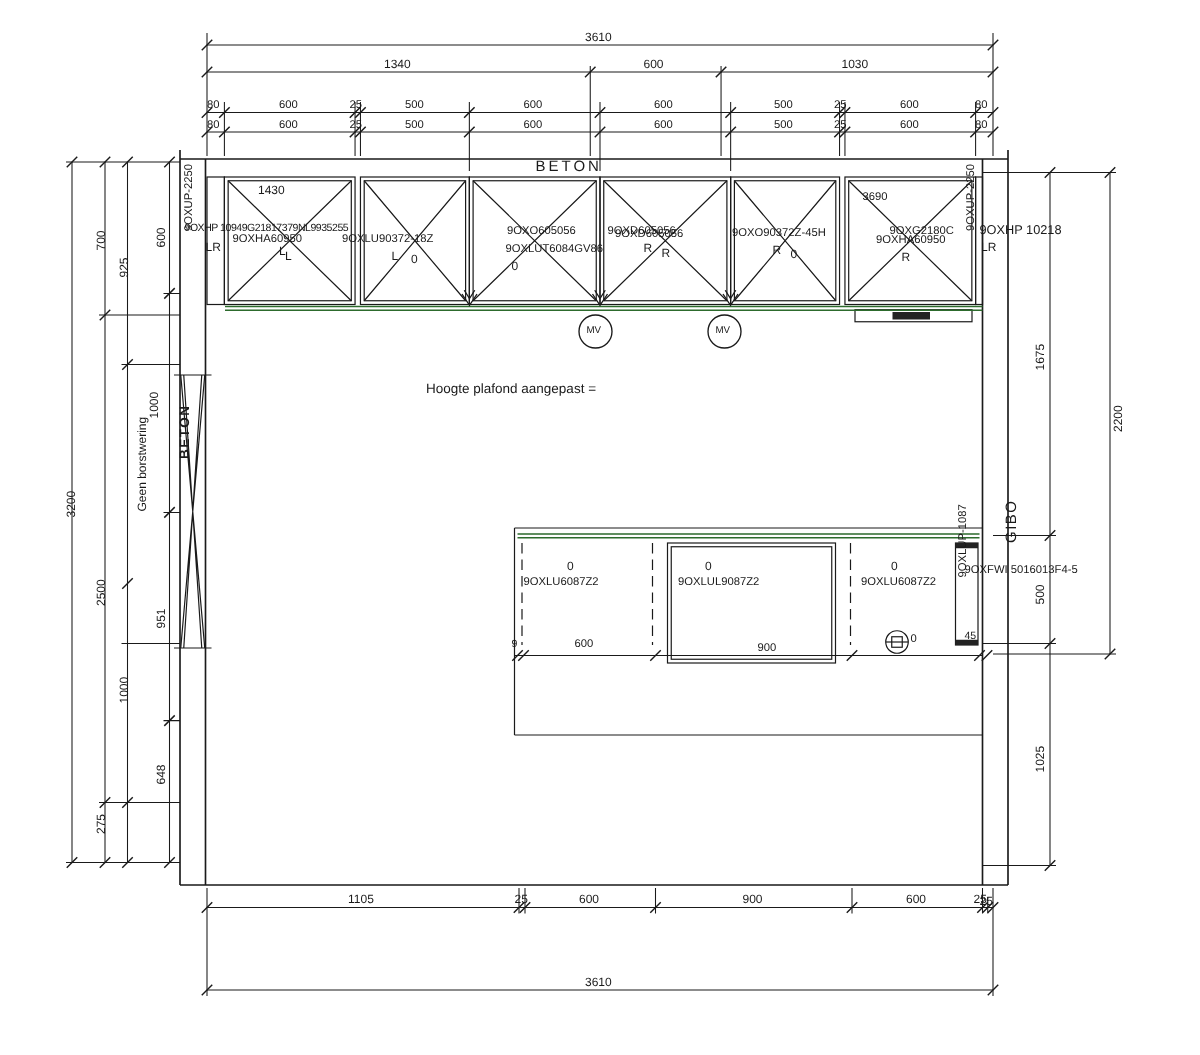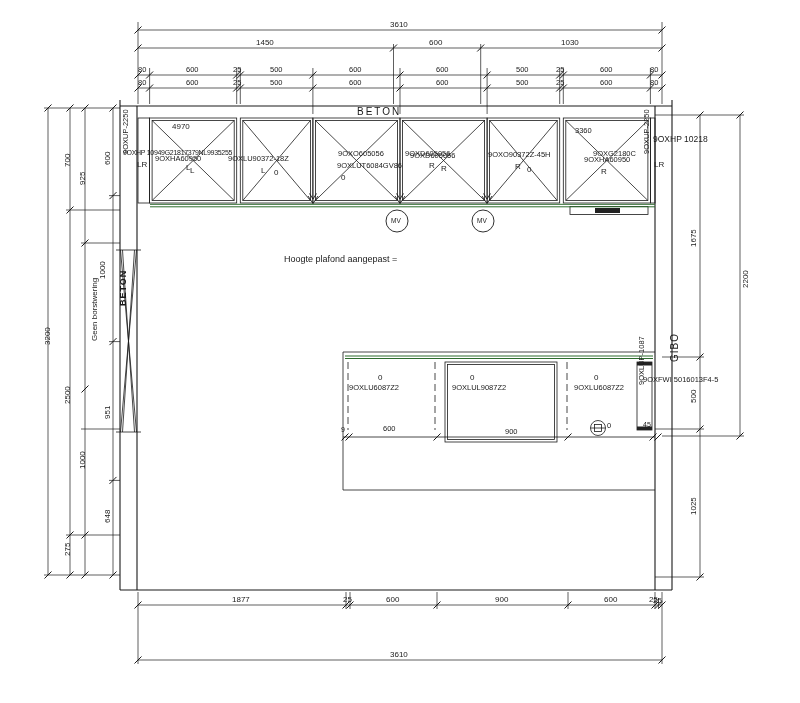--- a/index.html
+++ b/index.html
@@ -165,21 +165,21 @@
     <use href="#tk" x="345" y="437"></use>
         <use href="#tk" x="349" y="437"></use>
         <use href="#tk" x="437" y="437"></use>
         <use href="#tk" x="568" y="437"></use>
         <use href="#tk" x="653" y="437"></use>
         <use href="#tk" x="658" y="437"></use>
   </g>
 </svg>
 
 <div class="t" style="left:390px;top:21px">3610</div>
-<div class="t" style="left:256px;top:39px">1450</div>
+<div class="t" style="left:256px;top:39px">1340</div>
 <div class="t" style="left:429px;top:39px">600</div>
 <div class="t" style="left:561px;top:39px">1030</div>
 
 <div class="t fs75" style="left:138px;top:66px">80</div>
 <div class="t fs75" style="left:186px;top:66px">600</div>
 <div class="t fs75" style="left:233px;top:66px">25</div>
 <div class="t fs75" style="left:270px;top:66px">500</div>
 <div class="t fs75" style="left:349px;top:66px">600</div>
 <div class="t fs75" style="left:436px;top:66px">600</div>
 <div class="t fs75" style="left:516px;top:66px">500</div>
@@ -191,21 +191,21 @@
 <div class="t fs75" style="left:186px;top:79px">600</div>
 <div class="t fs75" style="left:233px;top:79px">25</div>
 <div class="t fs75" style="left:270px;top:79px">500</div>
 <div class="t fs75" style="left:349px;top:79px">600</div>
 <div class="t fs75" style="left:436px;top:79px">600</div>
 <div class="t fs75" style="left:516px;top:79px">500</div>
 <div class="t fs75" style="left:556px;top:79px">25</div>
 <div class="t fs75" style="left:600px;top:79px">600</div>
 <div class="t fs75" style="left:650px;top:79px">80</div>
 
-<div class="t" style="left:232px;top:596px">1877</div>
+<div class="t" style="left:232px;top:596px">1105</div>
 <div class="t" style="left:343px;top:596px">25</div>
 <div class="t" style="left:386px;top:596px">600</div>
 <div class="t" style="left:495px;top:596px">900</div>
 <div class="t" style="left:604px;top:596px">600</div>
 <div class="t" style="left:649px;top:596px">25</div>
 <div class="t" style="left:653px;top:597px">25</div>
 <div class="t" style="left:390px;top:651px">3610</div>
 
 <div class="v" style="left:44px;top:315px;height:42px">3200</div>
 <div class="v" style="left:64px;top:142px;height:36px">700</div>
@@ -225,27 +225,27 @@
 
 <div class="t fs10 ls2" style="left:357px;top:107px">BETON</div>
 <div class="v fs9 b ls1" style="left:119px;top:262px;height:52px">BETON</div>
 <div class="v fs10 ls1" style="left:670px;top:326px;height:42px">GIBO</div>
 <div class="v" style="left:91px;top:262px;height:95px">Geen borstwering</div>
 
 <div class="v fs75" style="left:122px;top:96px;height:72px">9OXUP-2250</div>
 <div class="v fs75" style="left:643px;top:96px;height:72px">9OXUP-2250</div>
 <div class="t" style="left:137px;top:161px">LR</div>
 <div class="t" style="left:654px;top:161px">LR</div>
-<div class="t fs85" style="left:653px;top:135px">9OXHP 10218</div>
+<div class="t fs85" style="left:653px;top:149px">9OXHP 10218</div>
 
 <div class="t fs9" style="left:284px;top:255px">Hoogte plafond aangepast =</div>
 <div class="t fs65" style="left:391px;top:218px">MV</div>
 <div class="t fs65" style="left:477px;top:218px">MV</div>
 
-<div class="t" style="left:172px;top:123px">4970</div>
+<div class="t" style="left:172px;top:123px">1430</div>
 <div class="t fs7 tight" style="left:123px;top:149px">9OXHP 10949G21817379NL9935255</div>
 <div class="t fs75" style="left:155px;top:155px">9OXHA60950</div>
 <div class="t" style="left:186px;top:164px">L</div>
 <div class="t" style="left:190px;top:167px">L</div>
 
 <div class="t fs75" style="left:228px;top:155px">9OXLU90372-18Z</div>
 <div class="t" style="left:261px;top:167px">L</div>
 <div class="t" style="left:274px;top:169px">0</div>
 
 <div class="t fs75" style="left:338px;top:150px">9OXO605056</div>
@@ -254,21 +254,21 @@
 
 <div class="t fs75" style="left:405px;top:150px">9OXD605056</div>
 <div class="t fs75" style="left:410px;top:152px">9OXD605056</div>
 <div class="t" style="left:429px;top:162px">R</div>
 <div class="t" style="left:441px;top:165px">R</div>
 
 <div class="t fs75" style="left:488px;top:151px">9OXO90372Z-45H</div>
 <div class="t" style="left:515px;top:163px">R</div>
 <div class="t" style="left:527px;top:166px">0</div>
 
-<div class="t fs75" style="left:575px;top:127px">3360</div>
+<div class="t fs75" style="left:575px;top:127px">3690</div>
 <div class="t fs75" style="left:593px;top:150px">9OXG2180C</div>
 <div class="t fs75" style="left:584px;top:156px">9OXHA60950</div>
 <div class="t" style="left:601px;top:168px">R</div>
 
 <div class="t" style="left:378px;top:374px">0</div>
 <div class="t fs75" style="left:349px;top:384px">9OXLU6087Z2</div>
 <div class="t" style="left:470px;top:374px">0</div>
 <div class="t fs75" style="left:452px;top:384px">9OXLUL9087Z2</div>
 <div class="t" style="left:594px;top:374px">0</div>
 <div class="t fs75" style="left:574px;top:384px">9OXLU6087Z2</div>

